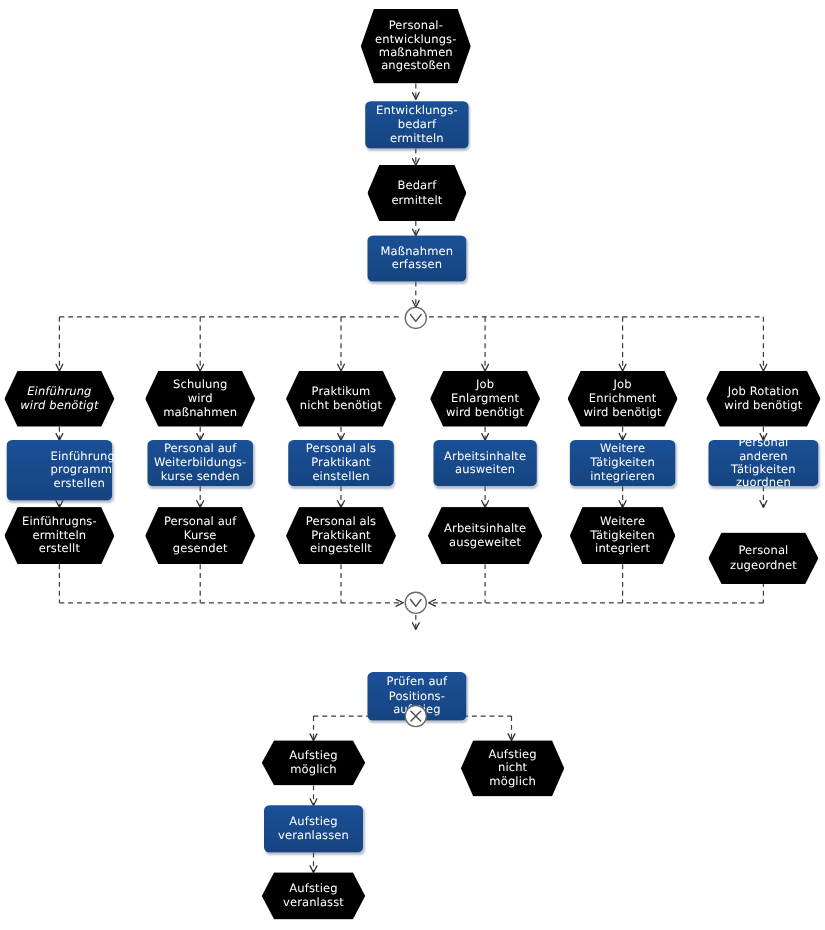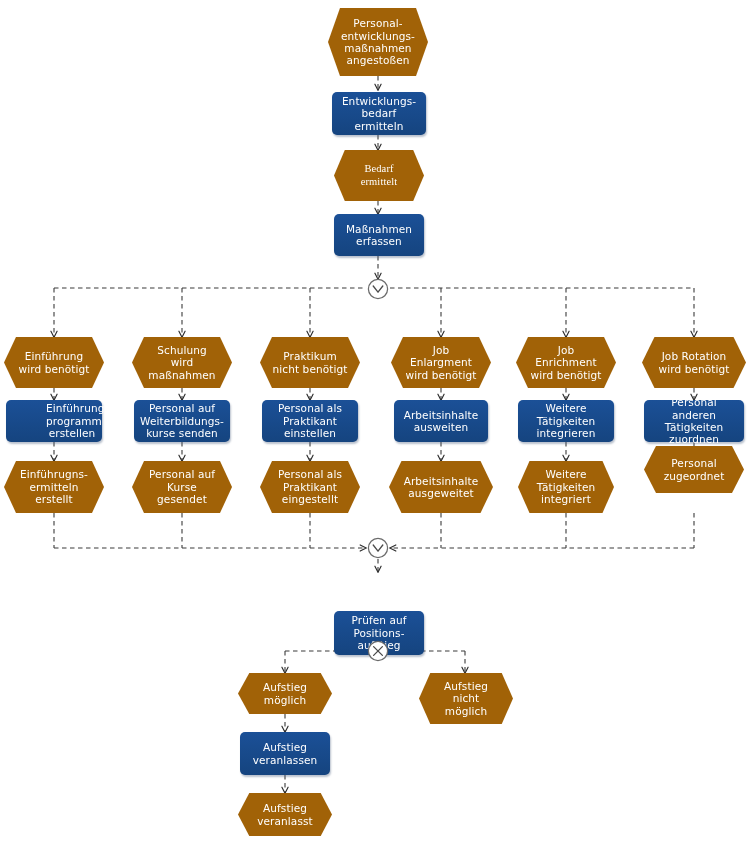--- a/index.html
+++ b/index.html
@@ -35,21 +35,21 @@
   }
   .node .lbl{
     display:block;
     width:100%;
     padding:0 4px;
     box-sizing:border-box;
     white-space:pre-line;
   }
   
   .event{
-    background:#a16207;
+    background:#000000;
     font-size:10.5px;
     clip-path:polygon(12% 0%,88% 0%,100% 50%,88% 100%,12% 100%,0% 50%);
     filter:drop-shadow(1px 2px 1.5px rgba(90,110,140,.45));
   }
   
   .func{
     background:#174a8b;
     background-image:linear-gradient(180deg,#1b5097 0%,#15447f 100%);
     border-radius:5px;
     font-size:10.5px;
@@ -171,35 +171,35 @@
 entwicklungs-
 maßnahmen
 angestoßen</span>
   </div>
 
   <div class="node func" style="left:332px;top:92px;width:94px;height:43px;">
     <span class="lbl">Entwicklungs-
 bedarf ermitteln</span>
   </div>
 
-  <div class="node event" style="left:334px;top:150px;width:90px;height:51px;font-family:Liberation Serif, serif;">
+  <div class="node event" style="left:334px;top:150px;width:90px;height:51px;">
     <span class="lbl">Bedarf
 ermittelt</span>
   </div>
 
   <div class="node func" style="left:334px;top:214px;width:90px;height:42px;">
     <span class="lbl">Maßnahmen
 erfassen</span>
   </div>
 
-  <div class="node event" style="left:4px;top:337px;width:100px;height:51px;">
+  <div class="node event" style="left:4px;top:337px;width:100px;height:51px;font-style:italic;">
     <span class="lbl">Einführung
 wird benötigt</span>
   </div>
-  <div class="node func" style="left:6px;top:400px;width:96px;height:42px;padding-left:36px;">
+  <div class="node func" style="left:6px;top:400px;width:96px;height:55px;padding-left:36px;">
     <span class="lbl">Einführungs-
 programm
 erstellen</span>
   </div>
   <div class="node event" style="left:4px;top:461px;width:100px;height:52px;">
     <span class="lbl">Einführugns-
 ermitteln
 erstellt</span>
   </div>
 
@@ -265,21 +265,21 @@
 
   <div class="node event" style="left:642px;top:337px;width:104px;height:51px;">
     <span class="lbl">Job Rotation
 wird benötigt</span>
   </div>
   <div class="node func" style="left:644px;top:400px;width:100px;height:42px;">
     <span class="lbl">Personal anderen
 Tätigkeiten
 zuordnen</span>
   </div>
-  <div class="node event" style="left:644px;top:446px;width:100px;height:47px;">
+  <div class="node event" style="left:644px;top:484px;width:100px;height:47px;">
     <span class="lbl">Personal
 zugeordnet</span>
   </div>
 
   <div class="node func" style="left:334px;top:572px;width:90px;height:44px;margin-top:39px;">
     <span class="lbl">Prüfen auf
 Positions-
 aufstieg</span>
   </div>
 

